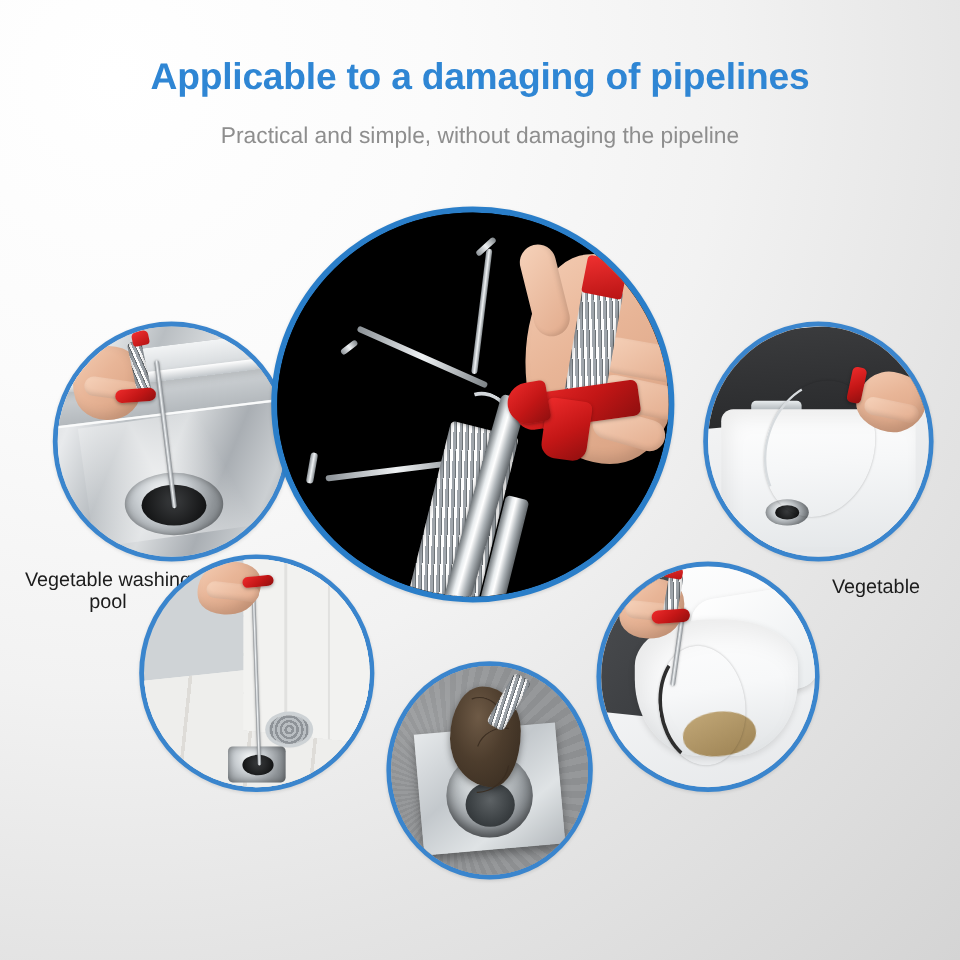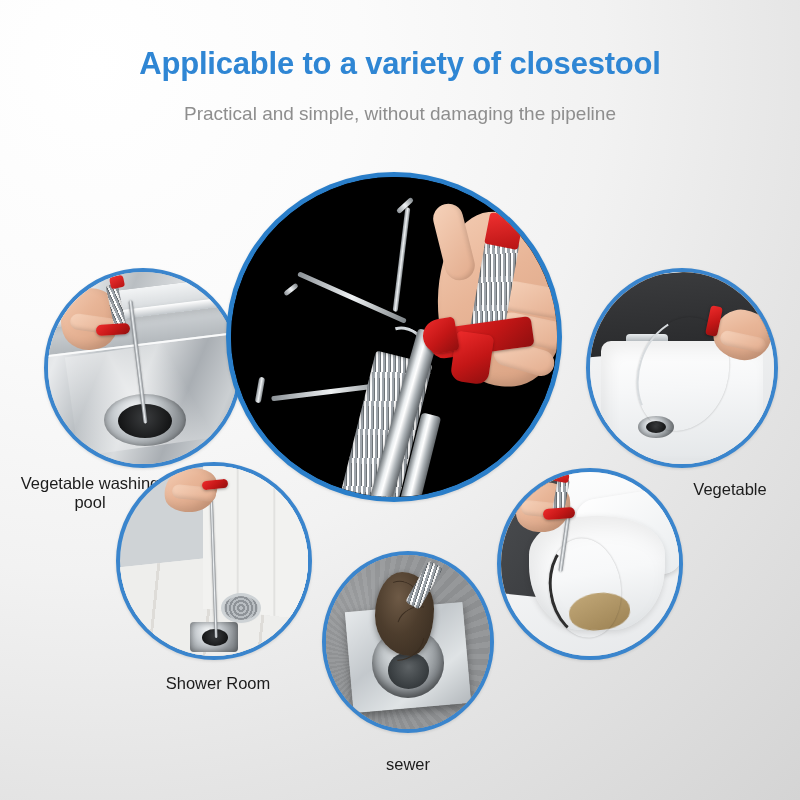--- a/index.html
+++ b/index.html
@@ -287,21 +287,21 @@
     background: linear-gradient(90deg,#8b9196,#eff2f4 50%,#7d8387);
     border-radius: 3px;
     box-shadow: 0 0 2px rgba(0,0,0,0.5);
   }
 </style>
 </head>
 <body>
 
 <div id="poster">
 
-  <div class="headline">Applicable to a variety of closestool</div>
+  <div class="headline">Applicable to a damaging of pipelines</div>
   <div class="subhead">Practical and simple, without damaging the pipeline</div>
 
   <div class="bubble center" style="left:226px; top:172px; width:336px; height:330px;">
     <div class="scene" style="background:#000;">
 
       <div class="claw-wire" style="left:168px; top:30px; width:5px; height:105px; transform:rotate(7deg);"></div>
       <div class="claw-wire" style="left:164px; top:26px; width:20px; height:5px; transform:rotate(-42deg);"></div>
 
       <div class="claw-wire" style="left:62px; top:118px; width:118px; height:5px; transform:rotate(24deg);"></div>
       <div class="claw-wire" style="left:52px; top:110px; width:16px; height:5px; transform:rotate(-38deg);"></div>
@@ -373,36 +373,34 @@
       <div class="tilewall"></div>
       <div class="floor-strainer" style="left:104px; top:130px; width:34px; height:24px;"></div>
       <div class="drain-ring" style="left:70px; top:156px; width:48px; height:30px; border-radius:4px;"></div>
       <div class="drain-hole" style="left:82px; top:163px; width:26px; height:17px;"></div>
       <div class="cable" style="left:92px; top:16px; width:3px; height:156px; transform:rotate(-2deg);"></div>
       <div class="hand" style="left:44px; top:2px; width:54px; height:44px; transform:rotate(-10deg);"></div>
       <div class="finger" style="left:52px; top:20px; width:44px; height:14px; transform:rotate(6deg);"></div>
       <div class="red-handle" style="left:82px; top:14px; width:26px; height:9px; transform:rotate(-6deg); border-radius:5px;"></div>
     </div>
   </div>
-  <div class="caption" style="left:128px; top:674px; width:180px;">Shower Room</div>
 
   <div class="bubble" style="left:322px; top:551px; width:172px; height:182px;">
     <div class="scene">
       <div class="concrete"></div>
       <div class="drain-plate"></div>
       <div class="drain-bowl"></div>
       <div class="drain-bowl-inner"></div>
       <div class="hairball"></div>
       <div class="hair-strand" style="left:58px; top:26px; width:34px; height:30px; transform:rotate(20deg);"></div>
       <div class="hair-strand" style="left:70px; top:52px; width:42px; height:36px; transform:rotate(-30deg);"></div>
       <div class="hair-strand" style="left:52px; top:64px; width:48px; height:40px; transform:rotate(140deg);"></div>
       <div class="spring" style="left:90px; top:6px; width:16px; height:48px; transform:rotate(30deg);"></div>
     </div>
   </div>
-  <div class="caption" style="left:328px; top:755px; width:160px;">sewer</div>
 
   <div class="bubble" style="left:497px; top:468px; width:186px; height:192px;">
     <div class="scene">
       <div class="toilet-bg"></div>
       <div class="toilet-dark-wall"></div>
       <div class="toilet-seat"></div>
       <div class="toilet-bowl"></div>
       <div class="toilet-water"></div>
       <div class="cable-curve" style="left:48px; top:66px; width:72px; height:100px; border-color: transparent transparent transparent #2e2e2e; border-width:3px; transform:rotate(-8deg);"></div>
       <div class="cable" style="left:62px; top:34px; width:4px; height:66px; transform:rotate(8deg);"></div>

